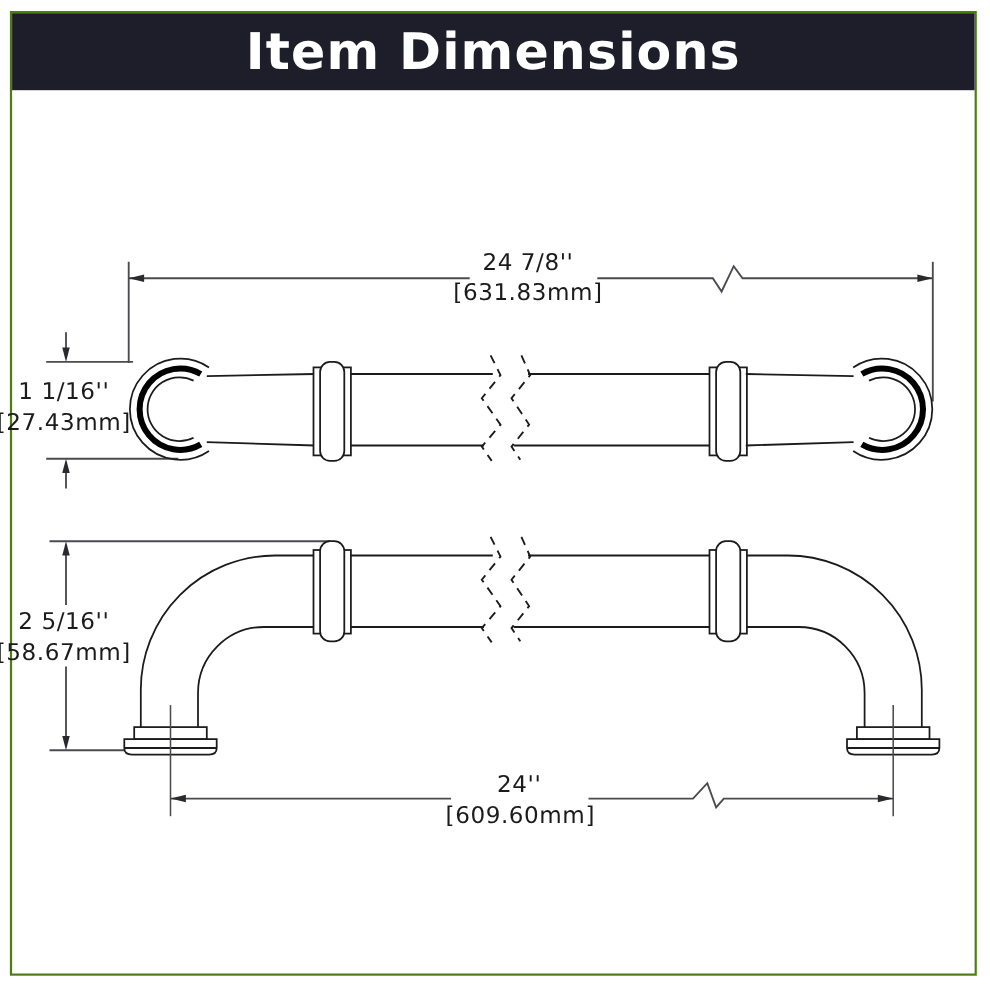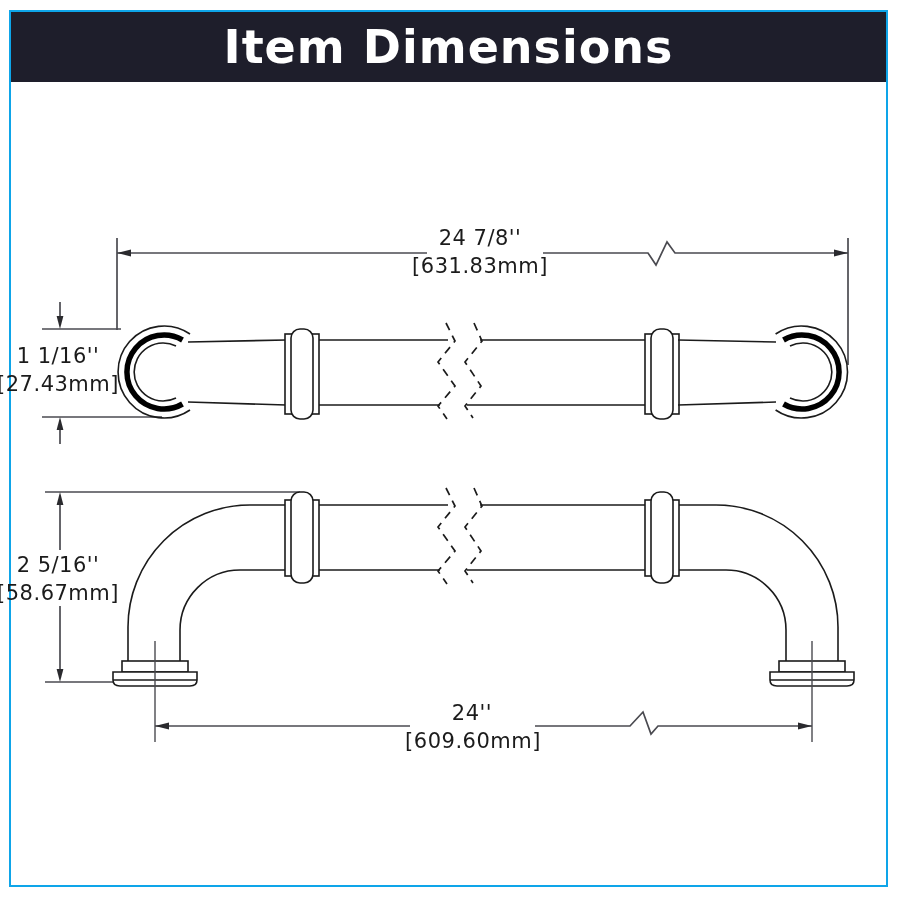--- a/index.html
+++ b/index.html
@@ -4,21 +4,21 @@
 <style>
   html,body { margin:0; padding:0; }
   body {
     width:900px; height:900px; position:relative;
     background:#ffffff;
     font-family:"DejaVu Sans", sans-serif;
   }
   .frame {
     position:absolute; left:9px; top:10px;
     width:879px; height:877px;
-    border:2px solid #0ea5e9;
+    border:2px solid #4d7c0f;
     box-sizing:border-box;
     background:#ffffff;
   }
   .header {
     height:70px;
     background:#1e1e2b;
     display:flex; align-items:center; justify-content:center;
   }
   .header-title {
     color:#ffffff;

